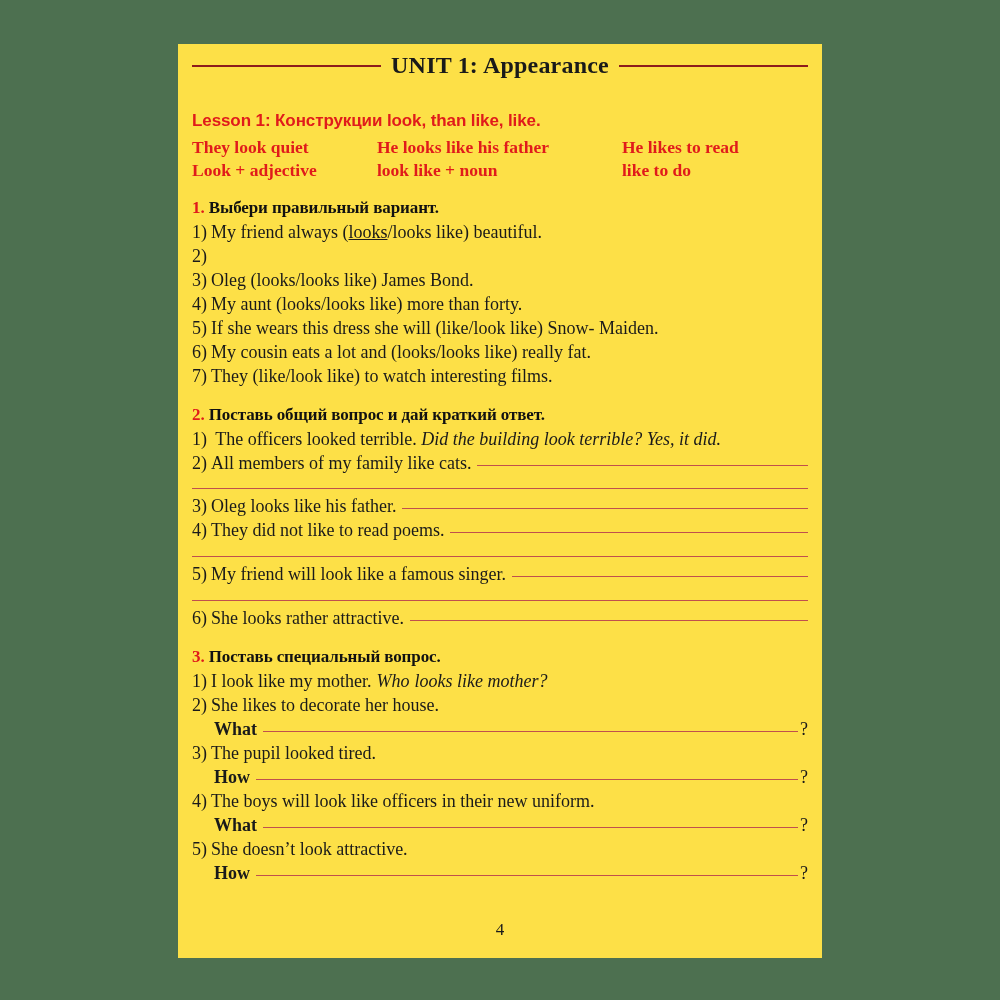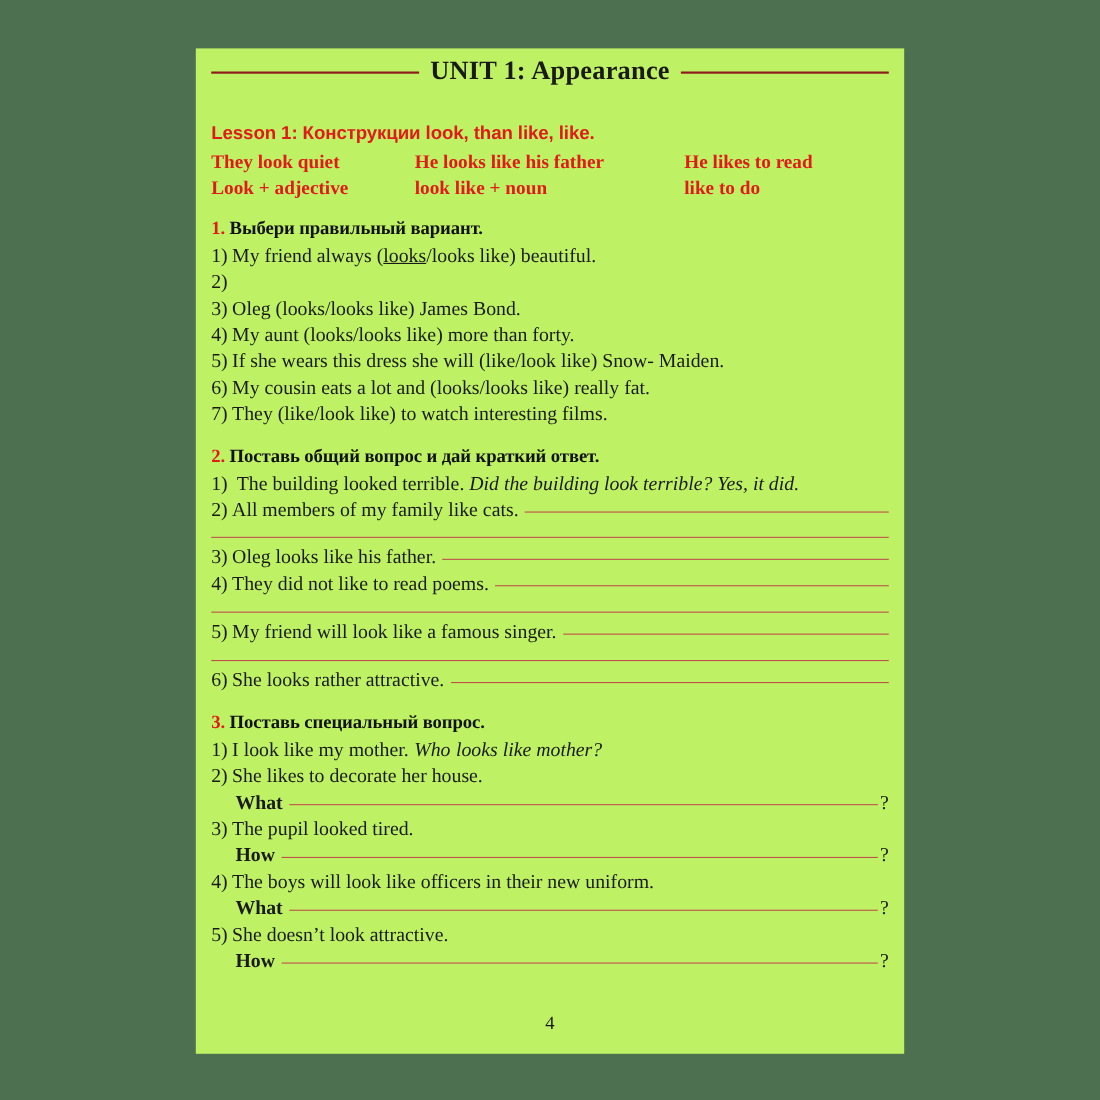--- a/index.html
+++ b/index.html
@@ -12,21 +12,21 @@
   body {
     background: #4d7050;
     font-family: "Liberation Serif", "DejaVu Serif", serif;
   }
   #page {
     position: absolute;
     left: 178px;
     top: 44px;
     width: 644px;
     height: 914px;
-    background: #bef264;
+    background: #fde047;
     box-sizing: border-box;
     padding: 0;
   }
   #content {
     position: absolute;
     left: 14px;
     top: 0px;
     width: 616px;
   }
 
@@ -219,21 +219,21 @@
       <span class="txt">They (like/look like) to watch interesting films.</span>
     </div>
 
     <div class="ex-head">
       <span class="ex-num">2.</span>
       <span>Поставь общий вопрос и дай краткий ответ.</span>
     </div>
 
     <div class="line wrapme">
       <span class="marker">1)</span>
-      <span>The building looked terrible.</span>
+      <span>The officers looked terrible.</span>
       <span class="ital">Did the building look terrible? Yes, it did.</span>
     </div>
 
     <div class="line">
       <span class="marker">2)</span>
       <span class="txt">All members of my family like cats.</span>
       <span class="blank"></span>
     </div>
     <div class="fullblank"></div>
 

